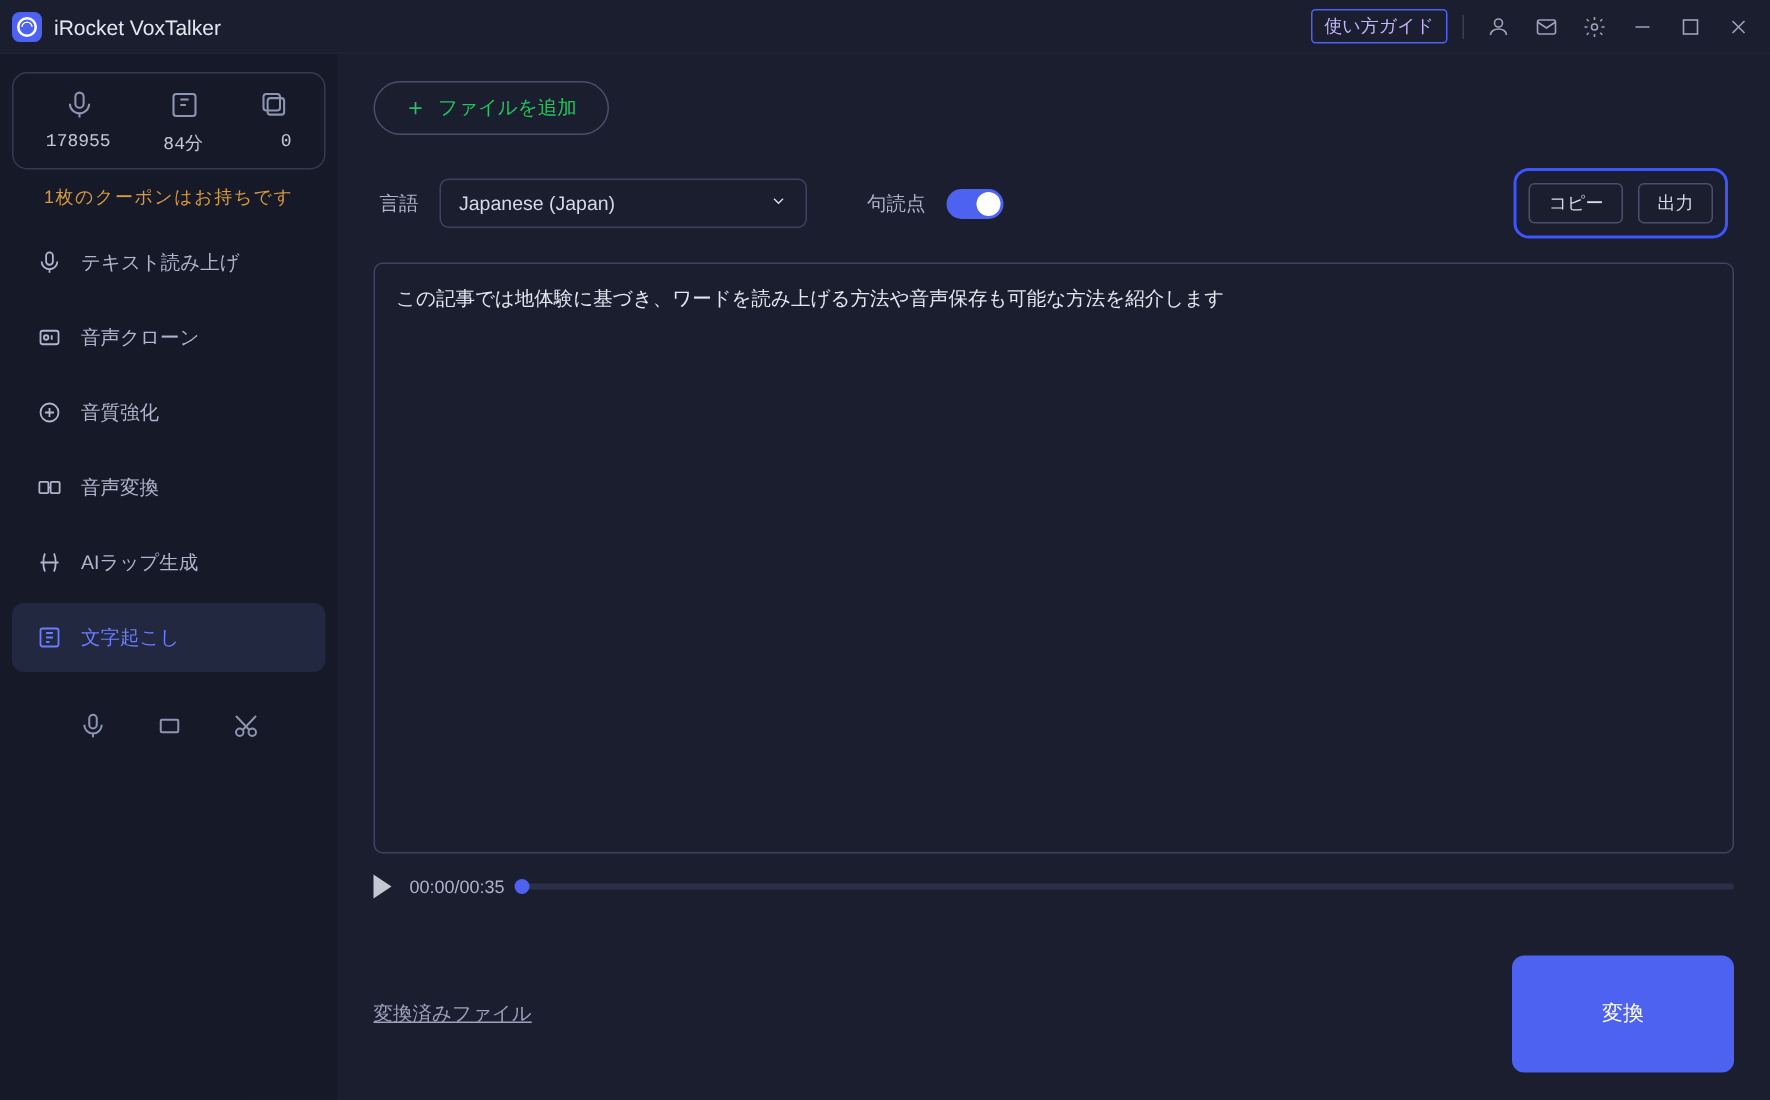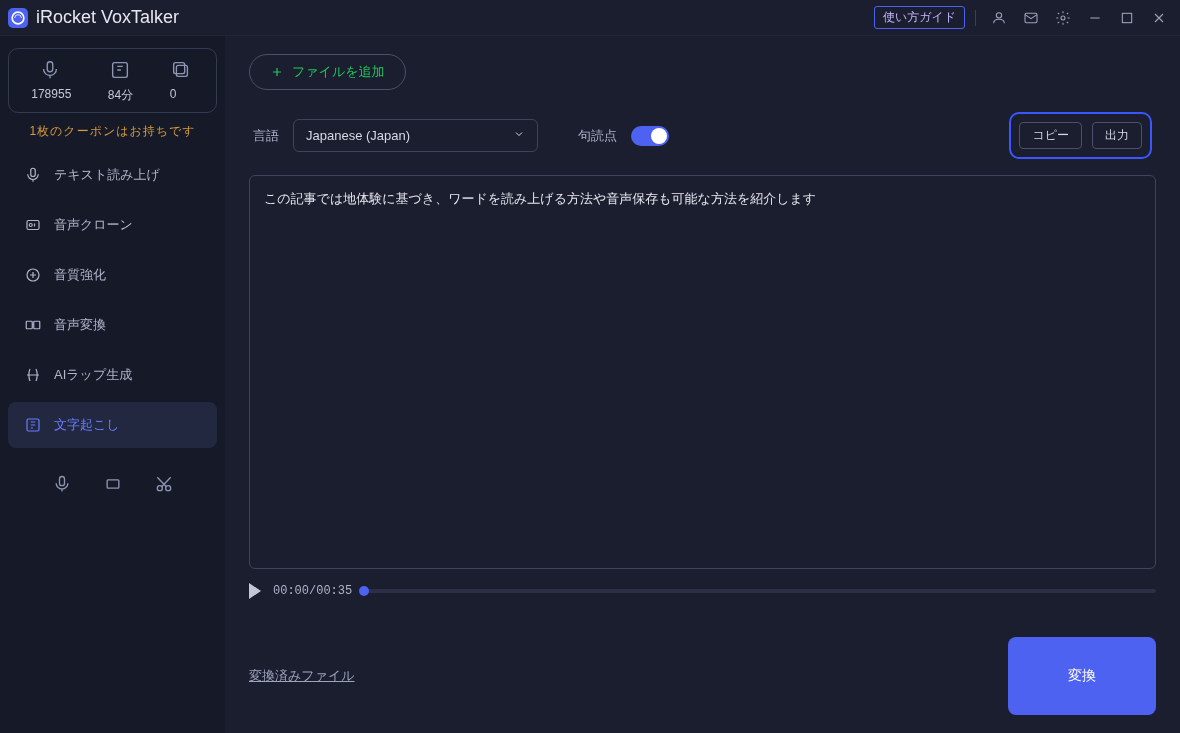--- a/index.html
+++ b/index.html
@@ -14,21 +14,21 @@
   .titlebar {
     height: 36px; display: flex; align-items: center;
     padding: 0 8px;
     border-bottom: 1px solid rgba(255,255,255,0.03);
   }
   .logo {
     width: 20px; height: 20px; border-radius: 5px;
     background: #4d62f0; display: flex; align-items: center; justify-content: center;
     color: #fff; font-size: 12px; margin-right: 8px;
   }
-  .app-title { color: #e5e7f0; font-size: 18px; }
+  .app-title { color: #e5e7f0; font-size: 14px; }
   .tb-right { margin-left: auto; display: flex; align-items: center; gap: 6px; }
   .guide-btn {
     border: 1px solid #4d62f0; color: #c4b5fd;
     padding: 2px 8px; border-radius: 3px; font-size: 12px;
     background: transparent; cursor: pointer;
   }
   .tb-sep { width: 1px; height: 16px; background: #3a3f55; margin: 0 4px; }
   .tb-icon {
     width: 26px; height: 26px; display: flex; align-items: center; justify-content: center;
     color: #9da3bc; cursor: pointer;
@@ -38,21 +38,21 @@
   .body-wrap { display: flex; height: calc(100% - 36px); }
   .sidebar {
     width: 225px; background: #161a28; padding: 12px 8px;
     display: flex; flex-direction: column;
   }
   .stats-card {
     border: 1px solid #343a52; border-radius: 10px;
     display: flex; justify-content: space-around;
     padding: 10px 4px 8px;
   }
-  .stat { text-align: left; }
+  .stat { text-align: right; font-family: Liberation Mono, monospace; }
   .stat-icon {
     width: 24px; height: 24px; margin: 0 auto 4px;
     color: #8e95b3;
   }
   .stat-icon svg { width: 22px; height: 22px; stroke: currentColor; fill: none; stroke-width: 1.5; }
   .stat-val { font-size: 12px; color: #c5c8d4; }
   .coupon-note {
     color: #d89a3f; font-size: 12px; letter-spacing: 1px;
     text-align: center; margin: 10px 0 12px;
   }
@@ -129,21 +129,21 @@
 
   .player-row {
     display: flex; align-items: center; gap: 12px;
     margin-top: 14px;
   }
   .play-btn {
     width: 0; height: 0; border-left: 12px solid #c5c8d4;
     border-top: 8px solid transparent; border-bottom: 8px solid transparent;
     cursor: pointer;
   }
-  .time-text { font-size: 12px; color: #aeb3c9; font-family: Liberation Mono, monospace; }
+  .time-text { font-size: 12px; color: #aeb3c9; }
   .seek {
     flex: 1; height: 4px; background: #2b3048; border-radius: 2px;
     position: relative;
   }
   .seek-dot {
     position: absolute; left: 0; top: 50%; transform: translate(-50%,-50%);
     width: 10px; height: 10px; border-radius: 50%; background: #4d62f0;
   }
 
   .footer-row {

